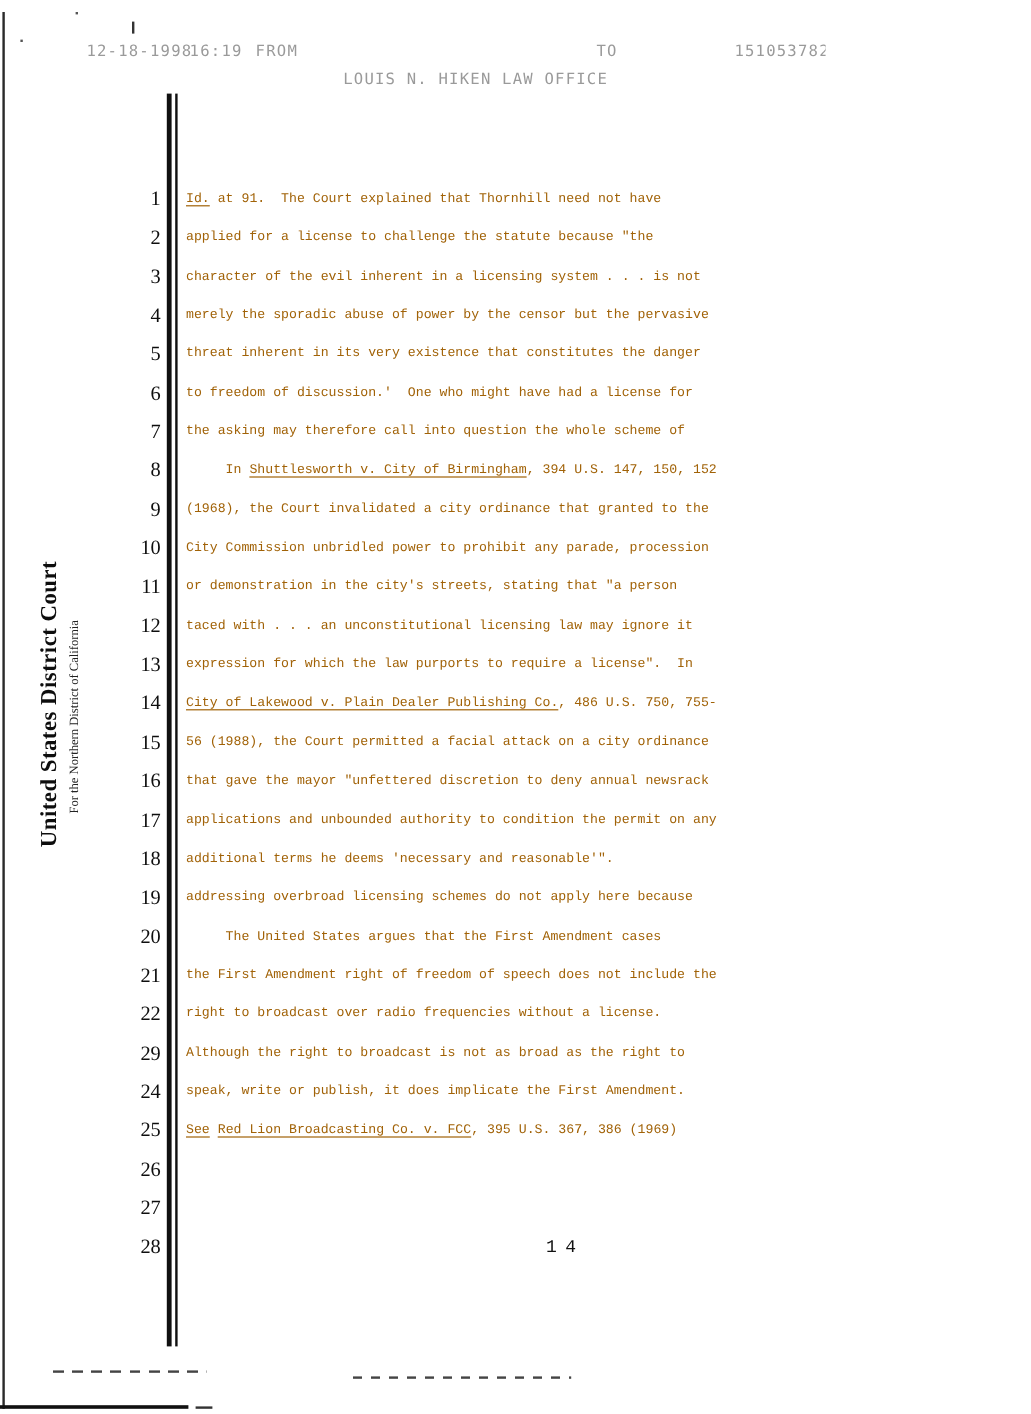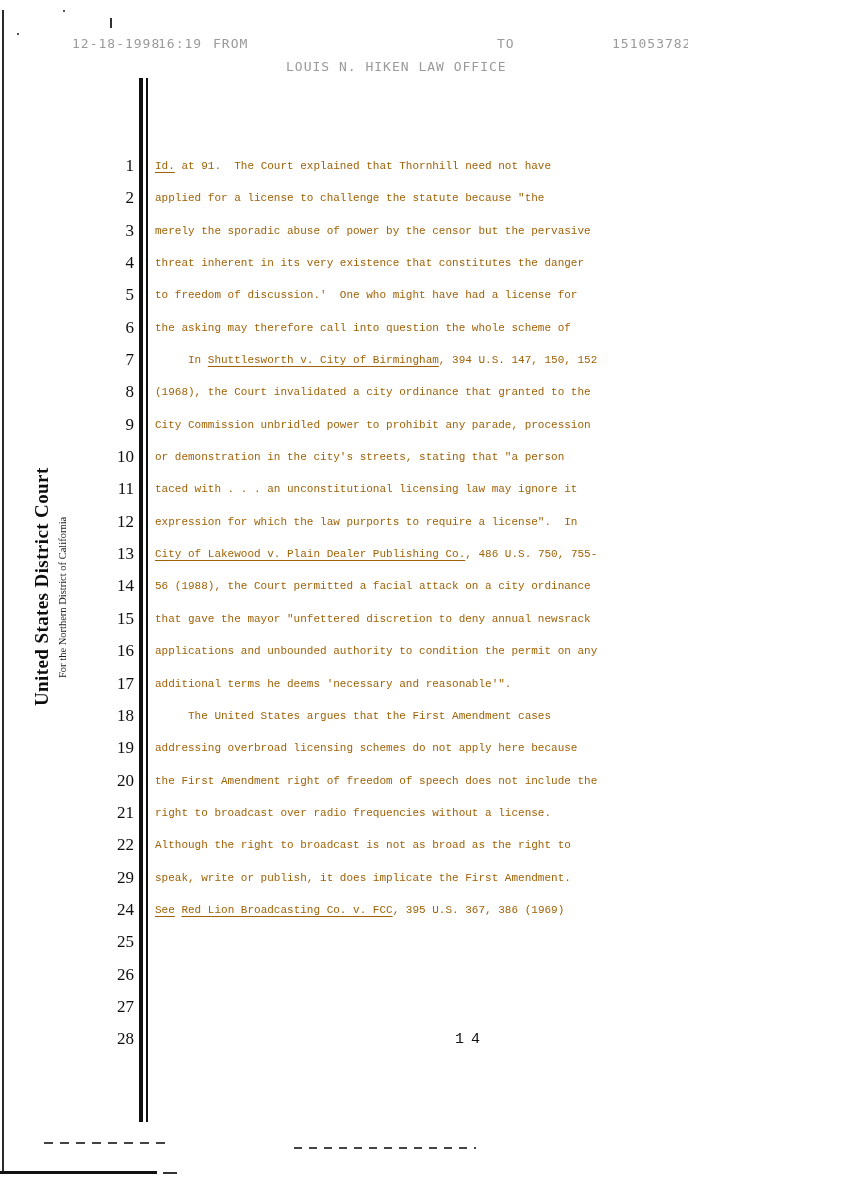--- a/index.html
+++ b/index.html
@@ -142,37 +142,38 @@
       <div class="line-num">29</div>
       <div class="line-num">24</div>
       <div class="line-num">25</div>
       <div class="line-num">26</div>
       <div class="line-num">27</div>
       <div class="line-num">28</div>
     </div>
   <div class="text-lines">
       <div class="text-line"><span class="u">Id.</span><span> at 91.  The Court explained that Thornhill need not have</span></div>
       <div class="text-line"><span>applied for a license to challenge the statute because "the</span></div>
+      <div class="text-line"><span>character of the evil inherent in a licensing system . . . is not</span></div>
       <div class="text-line"><span>merely the sporadic abuse of power by the censor but the pervasive</span></div>
       <div class="text-line"><span>threat inherent in its very existence that constitutes the danger</span></div>
       <div class="text-line"><span>to freedom of discussion.'  One who might have had a license for</span></div>
       <div class="text-line"><span>the asking may therefore call into question the whole scheme of</span></div>
       <div class="text-line"><span>     In </span><span class="u">Shuttlesworth v. City of Birmingham</span><span>, 394 U.S. 147, 150, 152</span></div>
       <div class="text-line"><span>(1968), the Court invalidated a city ordinance that granted to the</span></div>
       <div class="text-line"><span>City Commission unbridled power to prohibit any parade, procession</span></div>
       <div class="text-line"><span>or demonstration in the city's streets, stating that "a person</span></div>
       <div class="text-line"><span>taced with . . . an unconstitutional licensing law may ignore it</span></div>
       <div class="text-line"><span>expression for which the law purports to require a license".  In</span></div>
       <div class="text-line"><span class="u">City of Lakewood v. Plain Dealer Publishing Co.</span><span>, 486 U.S. 750, 755-</span></div>
       <div class="text-line"><span>56 (1988), the Court permitted a facial attack on a city ordinance</span></div>
       <div class="text-line"><span>that gave the mayor "unfettered discretion to deny annual newsrack</span></div>
       <div class="text-line"><span>applications and unbounded authority to condition the permit on any</span></div>
       <div class="text-line"><span>additional terms he deems 'necessary and reasonable'".</span></div>
+      <div class="text-line"><span>addressing overbroad licensing schemes do not apply here because</span></div>
       <div class="text-line"><span>     The United States argues that the First Amendment cases</span></div>
-      <div class="text-line"><span>addressing overbroad licensing schemes do not apply here because</span></div>
       <div class="text-line"><span>the First Amendment right of freedom of speech does not include the</span></div>
       <div class="text-line"><span>right to broadcast over radio frequencies without a license.</span></div>
       <div class="text-line"><span>Although the right to broadcast is not as broad as the right to</span></div>
       <div class="text-line"><span>speak, write or publish, it does implicate the First Amendment.</span></div>
       <div class="text-line"><span class="u">See</span><span> </span><span class="u">Red Lion Broadcasting Co. v. FCC</span><span>, 395 U.S. 367, 386 (1969)</span></div>
       <div class="text-line"></div>
     </div>
 
   <div class="page-number">14</div>
 

